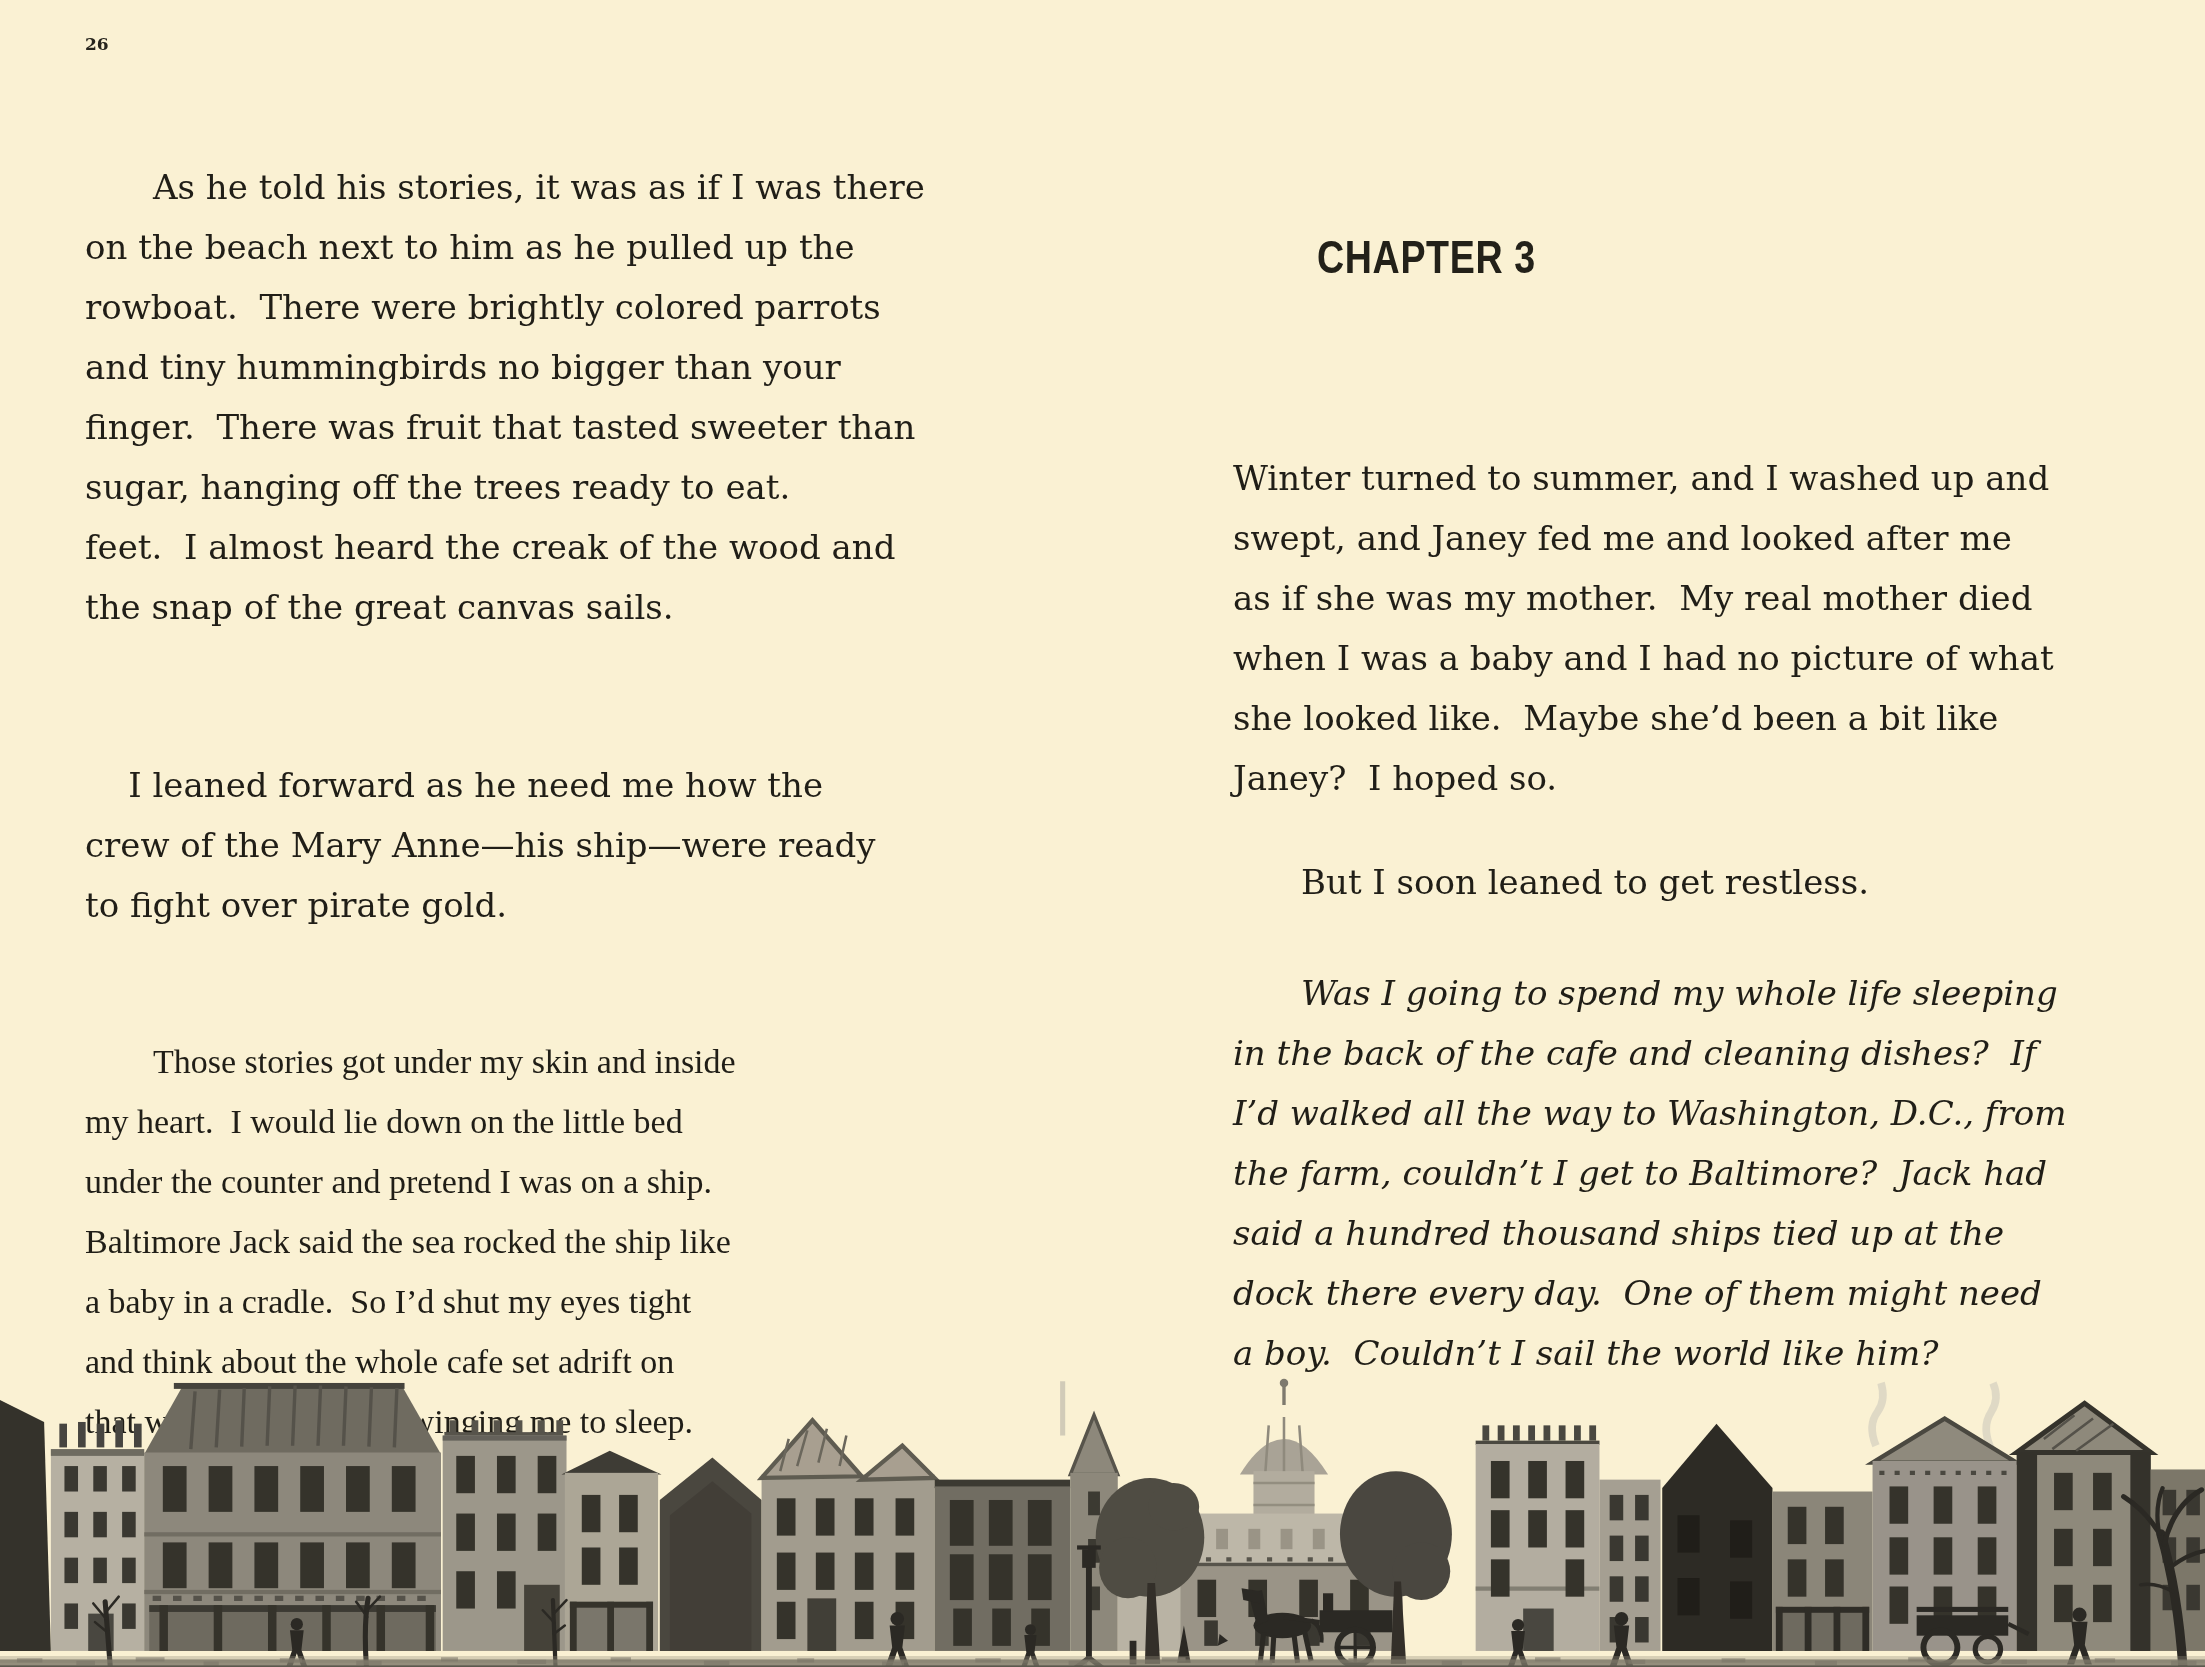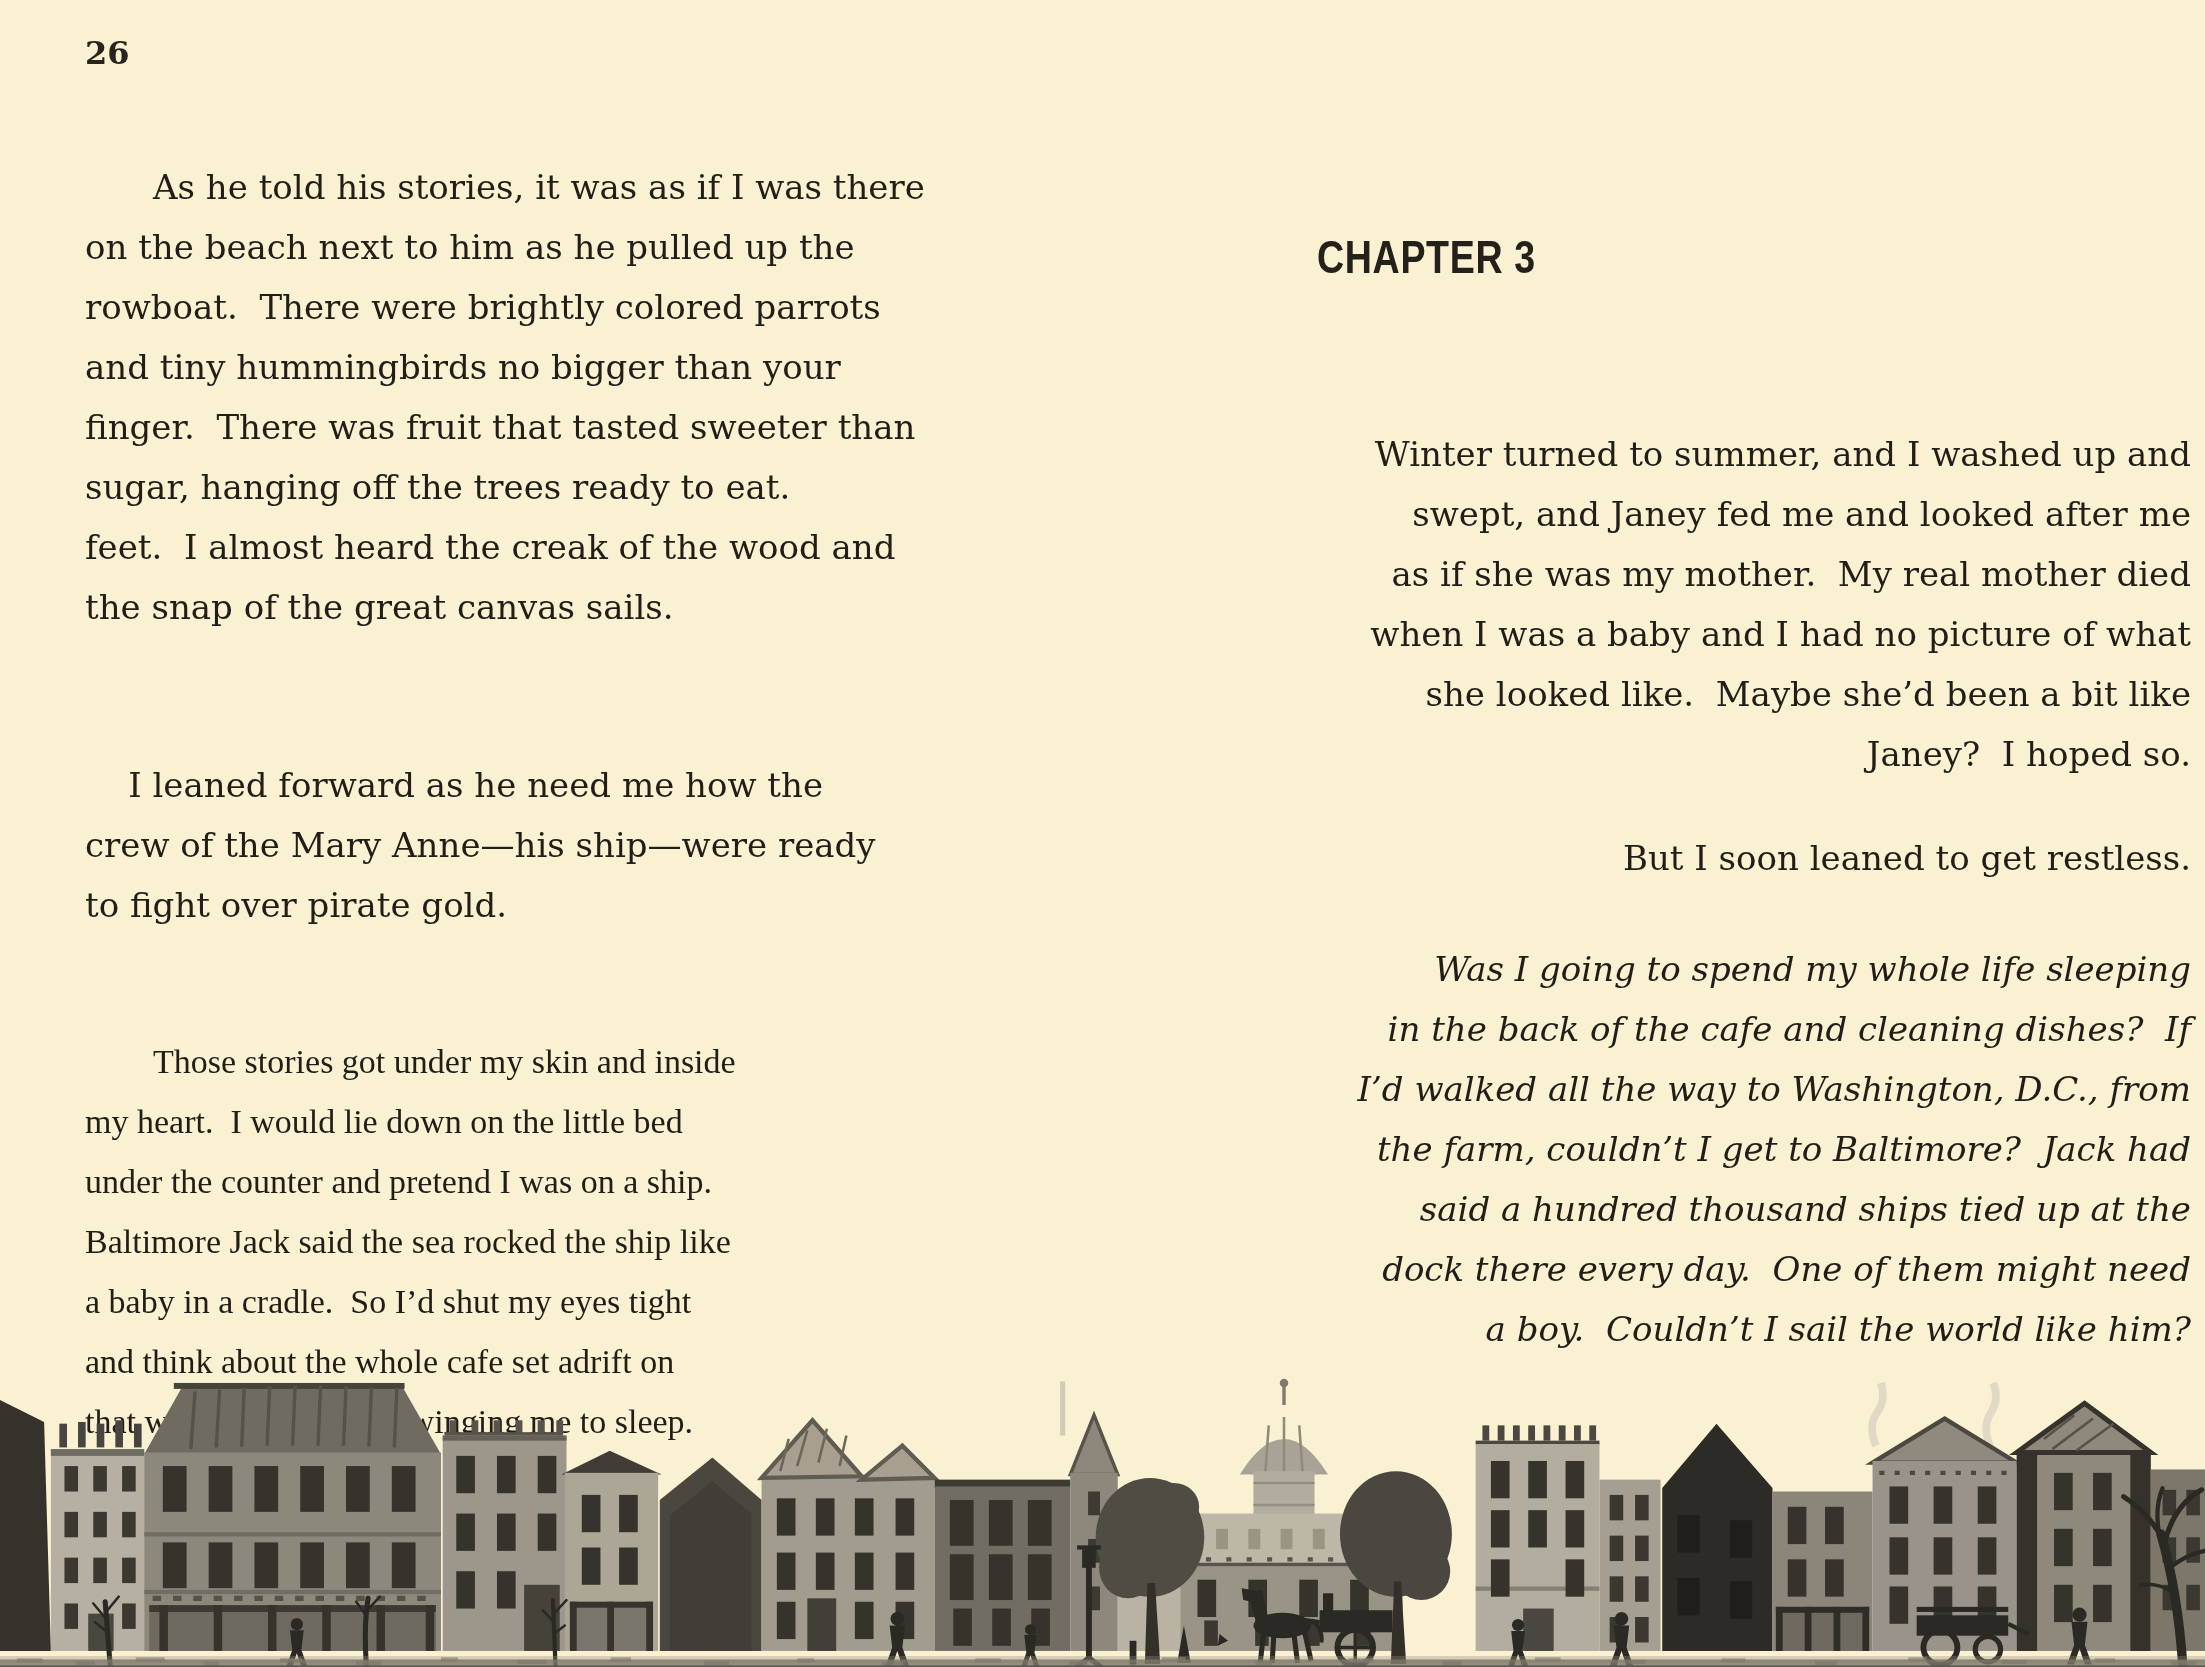--- a/index.html
+++ b/index.html
@@ -4,25 +4,25 @@
 <style>
   html,body{margin:0;padding:0;}
   body{
     width:2205px;height:1668px;position:relative;overflow:hidden;
     background:#faf1d3;
     font-family:"DejaVu Serif","Liberation Serif",serif;
     color:#201e17;
   }
   .page-number{
     position:absolute;left:85px;top:34px;
-    font-size:32px;font-weight:bold;color:#26241d;
+    font-size:17px;font-weight:bold;color:#26241d;
   }
   .text-col{position:absolute;width:958px;font-size:34px;line-height:60px;}
   .left-col{left:85px;top:110px;}
-  .right-col{left:1233px;top:424px;text-align:right;}
+  .right-col{left:1233px;top:448px;}
   .para{margin:0;white-space:pre-wrap;}
   .indent{text-indent:68px;}
   .m56{margin-top:47px;} .m68{margin-top:58px;} .m44{margin-top:37px;font-family:Liberation Serif, serif;}
   .m52{margin-top:44px;} .m60{margin-top:51px;font-style:italic;}
   .it{}
   .chapter-heading{
     position:absolute;left:1317px;top:229px;
     font-family:"Liberation Sans","DejaVu Sans",sans-serif;
     font-weight:700;font-size:47px;letter-spacing:0.8px;color:#232119;
     transform:scaleX(0.8);transform-origin:left top;white-space:nowrap;

